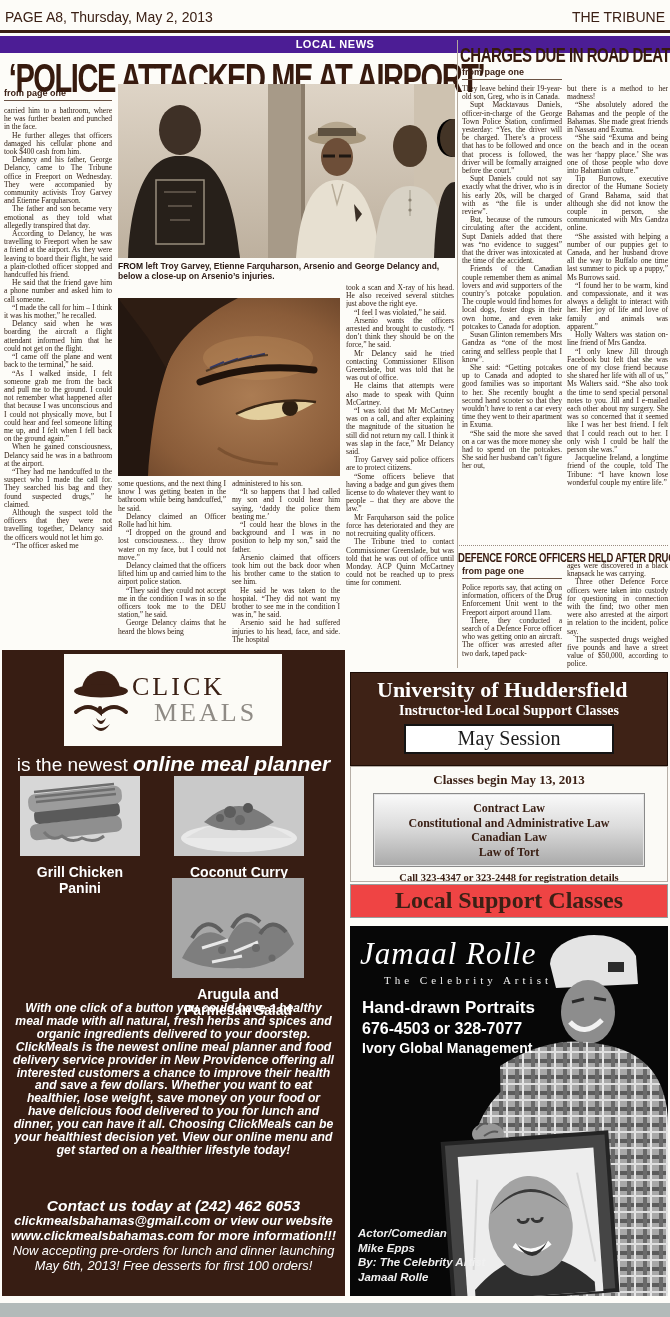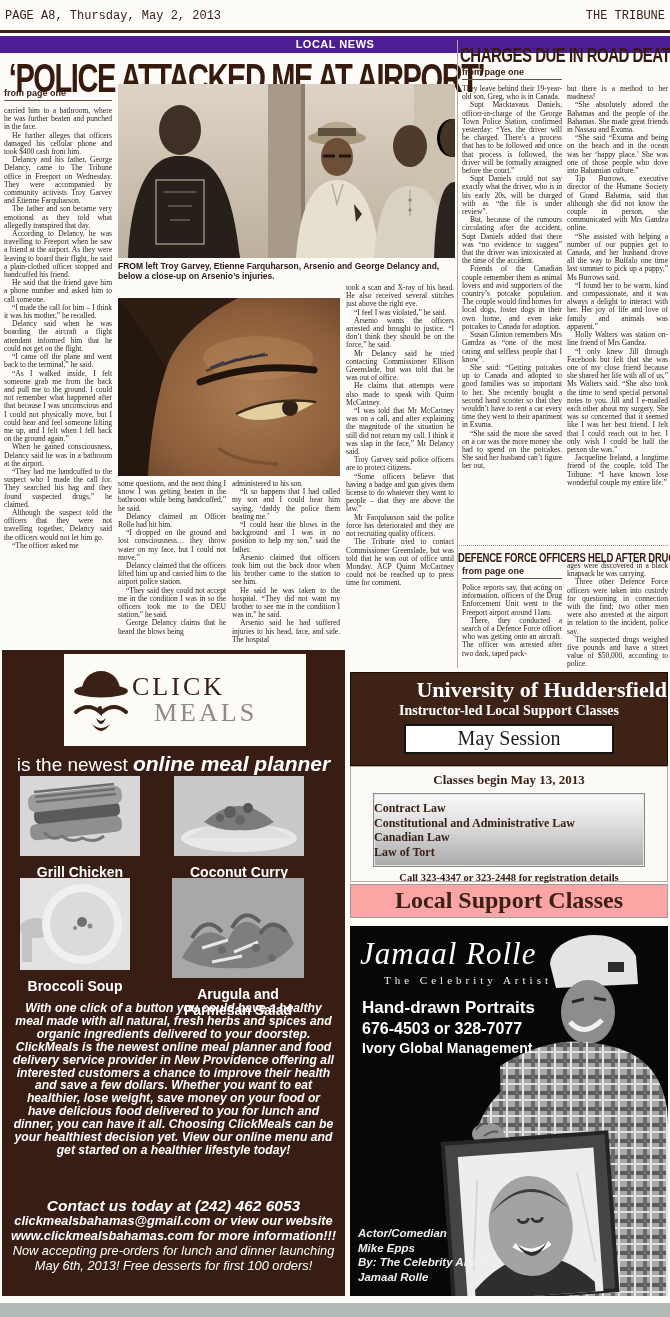--- a/index.html
+++ b/index.html
@@ -1,21 +1,21 @@
 <!DOCTYPE html>
 <html><head>
 <meta charset="utf-8">
 <style>
   html,body{margin:0;padding:0;background:#777;}
   .sheet{position:relative;width:670px;height:1317px;background:#fdfcf8;overflow:hidden;
          font-family:"Liberation Serif",serif;color:#2f1a10;}
   .abs{position:absolute;}
 
   
-  .mast{top:9px;font-size:12px;color:#3b2015;font-family:Liberation Mono, monospace;}
+  .mast{top:9px;font-size:14px;color:#3b2015;font-family:Liberation Sans, sans-serif;}
   .mastrule{top:30px;left:0;width:670px;height:3px;background:#3b2015;}
   .secbar{top:36px;left:0;width:670px;height:17px;background:#4c1d95;color:#fff;
           font:bold 11px "Liberation Sans",sans-serif;text-align:center;line-height:17px;letter-spacing:.5px;}
 
   
   .hl{font-family:"Liberation Sans",sans-serif;font-weight:bold;color:#371a0e;white-space:nowrap;}
   .hl-main{top:56px;left:2px;width:452px;font-size:30px;letter-spacing:-1.5px;
            transform:scale(.97,1.35);transform-origin:center top;text-align:center;}
   .hl-charges{top:44px;left:460px;width:208px;font-size:15px;letter-spacing:-.5px;
            transform:scale(1,1.3);transform-origin:center top;text-align:center;}
@@ -34,50 +34,50 @@
   .dotrule{top:545px;left:459px;width:209px;border-top:1px dotted #9a8c80;}
 
   .caption{font:bold 8.5px "Liberation Sans",sans-serif;color:#33201a;line-height:10px;}
   .caption b{color:#1f110c;}
 
   .photo{background:#c9bfb2;overflow:hidden;}
   .photo svg{display:block;}
 
   
   .cm{left:2px;top:650px;width:343px;height:646px;background:#371d13;overflow:hidden;color:#fff;}
-  .cm-logo{left:62px;top:4px;width:242px;height:92px;background:#fcfbf6;display:flex;align-items:center;}
+  .cm-logo{left:62px;top:4px;width:218px;height:92px;background:#fcfbf6;display:flex;align-items:center;}
   .cm-logo-words{font-family:"Liberation Serif",serif;line-height:26px;}
   .cm-w1{font-size:26px;letter-spacing:3px;color:#3b2015;}
   .cm-w2{font-size:26px;letter-spacing:3px;color:#8f8b85;margin-left:22px;}
   .cm-tag{left:0;top:102px;width:343px;text-align:center;color:#fff;
           font-family:"Liberation Sans",sans-serif;font-size:19px;}
   .cm-tag .b{font-weight:bold;font-style:italic;font-size:21px;}
   .cm-food-label{font:bold 14px "Liberation Sans",sans-serif;color:#fff;text-align:center;margin-top:4px;}
   .cm-body{left:10px;top:352px;width:323px;text-align:center;font:bold italic 12.2px/12.9px "Liberation Sans",sans-serif;}
   .cm-contact{left:8px;top:548px;width:327px;text-align:center;font-style:italic;
               font-family:"Liberation Sans",sans-serif;line-height:15px;font-size:12.8px;}
   .cm-c1{display:block;font-weight:bold;font-size:15.5px;}
   .cm-cb{font-weight:bold;}
   .cm-cl{font-weight:normal;}
 
   
   .uh{left:350px;top:672px;width:318px;height:246px;}
   .uh-top{left:0;top:0;width:316px;height:92px;background:#3e2216;border:1px solid #1c0c05;}
-  .uh-title{margin-top:4px;text-align:right;color:#fff;font:bold 22px "Liberation Serif",serif;}
+  .uh-title{margin-top:4px;text-align:left;color:#fff;font:bold 22px "Liberation Serif",serif;margin-left:26px;}
   .uh-sub{text-align:center;color:#fff;font:bold 14px "Liberation Serif",serif;}
   .uh-session{margin:5px auto 0;width:206px;height:26px;background:#fff;border:2px solid #141414;
               text-align:center;font:20px "Liberation Serif",serif;color:#1c1c1c;line-height:25px;}
   .uh-mid{left:0;top:94px;width:316px;height:114px;background:#fbfaf6;border:1px solid #b6aea6;}
   .uh-begin{margin-top:5px;text-align:center;font:bold 13px "Liberation Serif",serif;color:#3b2015;}
   .uh-courses{margin:5px auto 0;width:270px;padding:7px 0;
               background:linear-gradient(180deg,#fafafa 0%,#dcdcdc 45%,#a9a9a9 100%);
               border:1px solid #8a8a8a;box-shadow:inset 0 0 0 1px #e6e6e6;}
-  .uh-courses div{font:bold 12px/14.5px "Liberation Serif",serif;color:#3b2015;}
+  .uh-courses div{text-align:center;font:bold 12px/14.5px "Liberation Serif",serif;color:#3b2015;}
   .uh-call{margin-top:5px;text-align:center;font:bold 10.5px "Liberation Serif",serif;color:#3b2015;}
-  .uh-banner{left:0;top:212px;width:316px;height:32px;background:#fca5a5;border:1px solid #999d9c;
+  .uh-banner{left:0;top:212px;width:316px;height:32px;background:#ef4444;border:1px solid #999d9c;
              text-align:center;font:bold 24px "Liberation Serif",serif;color:#3b2015;line-height:31px;}
 
   
   .jr{left:350px;top:926px;width:318px;height:370px;background:#070707;overflow:hidden;}
   .jr-name{left:10px;top:10px;font-style:italic;font-family:"Liberation Serif",serif;
            font-size:31px;color:#fff;letter-spacing:1px;}
   .jr-tag{left:34px;top:48px;font-family:"Liberation Serif",serif;font-size:11px;color:#f2f2f2;letter-spacing:4px;}
   .jr-l1{left:12px;top:72px;font:bold 17px "Liberation Sans",sans-serif;color:#fff;}
   .jr-l2{left:12px;top:94px;font:bold 16px "Liberation Sans",sans-serif;color:#fff;}
   .jr-l3{left:12px;top:114px;font:bold 14px "Liberation Sans",sans-serif;color:#fff;}
@@ -194,21 +194,21 @@
       <p>administered to his son.</p>
       <p>“It so happens that I had called my son and I could hear him saying, ‘daddy the police them beating me.’</p>
       <p>“I could hear the blows in the background and I was in no position to help my son,” said the father.</p>
       <p>Arsenio claimed that officers took him out the back door when his brother came to the station to see him.</p>
       <p>He said he was taken to the hospital. “They did not want my brother to see me in the condition I was in,” he said.</p>
       <p>Arsenio said he had suffered injuries to his head, face, and side. The hospital</p>
     </div>
   <div class="abs col" style="left:346px;top:276px;width:108px;height:366px;margin-top:8px;">
       <p>took a scan and X-ray of his head. He also received several stitches just above the right eye.</p>
       <p>“I feel I was violated,” he said.</p>
-      <p>Arsenio wants the officers arrested and brought to justice. “I don’t think they should be on the force,” he said.</p>
+      <p>Arsenio wants the officers arrested and brought to custody. “I don’t think they should be on the force,” he said.</p>
       <p>Mr Delancy said he tried contacting Commissioner Ellison Greenslade, but was told that he was out of office.</p>
       <p>He claims that attempts were also made to speak with Quinn McCartney.</p>
       <p>“I was told that Mr McCartney was on a call, and after explaining the magnitude of the situation he still did not return my call. I think it was slap in the face,” Mr Delancy said.</p>
       <p>Troy Garvey said police officers are to protect citizens.</p>
       <p>“Some officers believe that having a badge and gun gives them license to do whatever they want to people – that they are above the law.”</p>
       <p>Mr Farquharson said the police force has deteriorated and they are not recruiting quality officers.</p>
       <p>The Tribune tried to contact Commissioner Greenslade, but was told that he was out of office until Monday. ACP Quinn McCartney could not be reached up to press time for comment.</p>
     </div>
 
   <div class="abs vrule"></div>
@@ -284,33 +284,20 @@
         <rect width="130" height="80" fill="#c9c9c9"></rect>
         <ellipse cx="65" cy="62" rx="58" ry="14" fill="#e9e9e9"></ellipse>
         <path d="M12,62 Q65,28 118,62 Z" fill="#dedede"></path>
         <path d="M30,46 Q65,14 100,46 Q84,56 65,54 Q46,56 30,46 Z" fill="#7b7b7b"></path>
         <circle cx="56" cy="36" r="6" fill="#5d5d5d"></circle>
           <circle cx="74" cy="32" r="5" fill="#565656"></circle>
         <circle cx="66" cy="44" r="5" fill="#676767"></circle>
           <circle cx="46" cy="42" r="4" fill="#606060"></circle>
       </svg>
       <div class="cm-food-label">Coconut Curry Chicken</div>
-    </div>
-    <div class="abs" style="left:18px;top:228px;width:110px;">
-      <svg width="110" height="92" viewBox="0 0 110 92">
-        <rect width="110" height="92" fill="#e2e2e2"></rect>
-        <ellipse cx="16" cy="50" rx="16" ry="10" fill="#c4c4c4"></ellipse>
-        <rect x="2" y="50" width="10" height="34" fill="#c4c4c4"></rect>
-        <circle cx="62" cy="46" r="40" fill="#f0f0f0"></circle>
-        <circle cx="62" cy="46" r="32" fill="#dbdbdb"></circle>
-        <circle cx="62" cy="44" r="5" fill="#6f6f6f"></circle>
-        <circle cx="70" cy="48" r="2.5" fill="#8a8a8a"></circle>
-          <circle cx="55" cy="50" r="2" fill="#8a8a8a"></circle>
-      </svg>
-      <div class="cm-food-label">Broccoli Soup</div>
     </div>
     <div class="abs" style="left:170px;top:228px;width:132px;">
       <svg width="132" height="100" viewBox="0 0 132 100">
         <rect width="132" height="100" fill="#a8a8a8"></rect>
         <path d="M10,80 Q30,40 56,62 Q70,30 92,54 Q110,34 122,66 Q100,92 66,90 Q30,92 10,80 Z" fill="#7e7e7e"></path>
         <path d="M20,60 q14,-24 30,-6 M60,50 q12,-22 28,-6 M88,56 q12,-18 26,-2" stroke="#5f5f5f" stroke-width="4" fill="none"></path>
         <path d="M30,70 l26,-8 M62,74 l24,-10 M40,84 l30,-6" stroke="#e8e8e8" stroke-width="3"></path>
         <circle cx="50" cy="72" r="4" fill="#696969"></circle>
           <circle cx="84" cy="70" r="4" fill="#696969"></circle>
           <circle cx="100" cy="80" r="3.5" fill="#696969"></circle>

